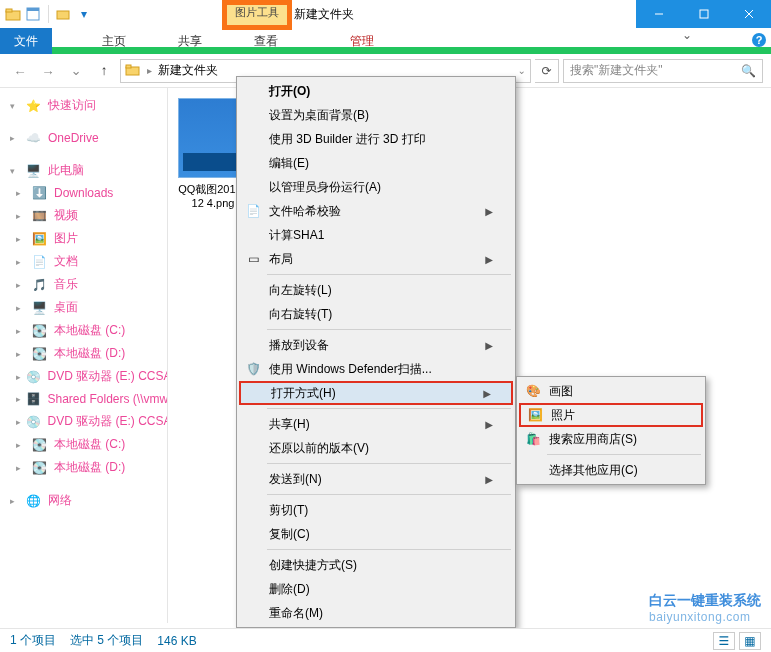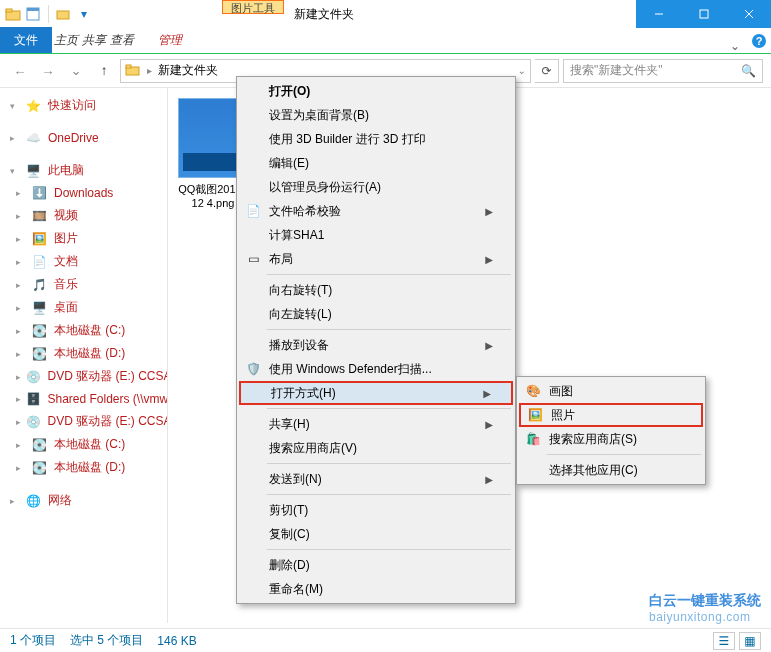--- a/index.html
+++ b/index.html
@@ -5,27 +5,27 @@
 * { margin: 0; padding: 0; box-sizing: border-box; font-family: "Microsoft YaHei", "Segoe UI", sans-serif; }
 body { width: 771px; height: 652px; background: #fff; font-size: 12px; overflow: hidden; position: relative; }
 
 
 .titlebar { height: 28px; background: #fff; display: flex; align-items: center; border-bottom: 0; }
 .titlebar .qat { display: flex; align-items: center; gap: 2px; padding: 0 4px; }
 .titlebar .qat-ico { width: 18px; height: 18px; display: flex; align-items: center; justify-content: center; }
 .titlebar .sep { width: 1px; height: 18px; background: #ddd; margin: 0 4px; }
 .titlebar .sysbtns { display: flex; }
 .titlebar .sysbtn { width: 45px; height: 28px; display: flex; align-items: center; justify-content: center; color: #fff; background: #1e8fe1; }
-.titlebar .tools-tag { background:#fce08d; padding:1px 8px; font-size:11px; color:#444; position:absolute; left:222px; top:0; height:14px; line-height:12px; border:1px solid #f97316;}
+.titlebar .tools-tag { background:#fce08d; padding:1px 8px; font-size:11px; color:#444; position:absolute; left:222px; top:0; height:30px; line-height:12px; border:5px solid #f97316;}
 .titlebar .titletext { position:absolute; left:294px; top:6px; color:#000; }
 
 
-.ribbon { height: 26px; background: #fff; display: flex; align-items: flex-end; border-bottom: 1px solid #22c55e; }
+.ribbon { height: 26px; background: #fff; display: flex; align-items: flex-start; border-bottom: 7px solid #22c55e; gap: 48px; }
 .ribbon .file-tab { background: #1979ca; color: #fff; padding: 0 14px; height: 26px; line-height: 26px; font-size: 12px; }
-.ribbon .tab { padding: 0 2px; height: 26px; line-height: 26px; color: #333; font-style: italic; }
+.ribbon .tab { padding: 0 2px; height: 26px; line-height: 26px; color: #333; }
 .ribbon .tab.tool { color:#b91c1c; }
 .ribbon .spacer { flex:1; }
 .ribbon .chev { width:24px; text-align:center; color:#666; }
 .ribbon .help { width:24px; height:24px; display:flex; align-items:center; justify-content:center; }
 
 
 .addrrow { height: 34px; display:flex; align-items:center; gap:4px; padding: 4px 8px; border-bottom:1px solid #e5e5e5; }
 .navbtn { width:24px; height:24px; border:none; background:transparent; color:#888; display:flex; align-items:center; justify-content:center; border-radius:2px; }
 .navbtn.en { color:#333; }
 .addrbox { flex:1; height:24px; border:1px solid #ccc; display:flex; align-items:center; padding:0 4px; gap:6px; }
@@ -35,21 +35,21 @@
 .searchbox { width:200px; height:24px; border:1px solid #ccc; display:flex; align-items:center; padding:0 6px; color:#888; gap:6px;}
 .refresh { width:24px; height:24px; display:flex; align-items:center; justify-content:center; color:#555; border:1px solid #ccc; border-left:none; }
 
 
 .bodyrow { display:flex; height: 535px; }
 .sidebar { width:168px; border-right:1px solid #e5e5e5; padding:6px 0; overflow:hidden; }
 .tree-item { display:flex; align-items:center; gap:6px; padding:3px 8px 3px 16px; white-space:nowrap; }
 .tree-item.root { padding-left:10px; }
 .tree-item .exp { width:10px; color:#999; font-size:9px; }
 .tree-item .ico { width:16px; height:16px; display:flex; align-items:center; justify-content:center; }
-.tree-item .lbl { color:#b91c1c; }
+.tree-item .lbl { color:#ec4899; }
 .tree-gap { height:10px; }
 
 .content { flex:1; padding:10px; position:relative; }
 .file-tile { width:70px; text-align:center; }
 .file-tile .thumb { width:64px; height:80px; border:1px solid #7fb4e6; background:linear-gradient(#2d7dd2,#3a8ee0); position:relative; }
 .file-tile .thumb::after { content:""; position:absolute; left:4px; right:4px; bottom:6px; height:18px; background:#0a4d8c; }
 .file-tile .fname { font-size:11px; line-height:14px; word-break:break-all; margin-top:4px; color:#000; }
 
 
 .ctxmenu { position:absolute; background:#f0f0f0; border:1px solid #a0a0a0; box-shadow:3px 3px 6px rgba(0,0,0,.3); font-size:12px; padding:2px; }
@@ -284,59 +284,62 @@
   <div class="ctx-item">
       <span>计算SHA1</span>
     </div>
   <div class="ctx-item">
       <span class="mico">▭</span>
       <span>布局</span>
       <span class="arrow">▶</span>
     </div>
   <div class="ctx-sep"></div>
   <div class="ctx-item">
+      <span>向左旋转(L)</span>
+    </div>
+  <div class="ctx-item">
       <span>向右旋转(T)</span>
-    </div>
-  <div class="ctx-item">
-      <span>向左旋转(L)</span>
     </div>
   <div class="ctx-sep"></div>
   <div class="ctx-item">
       <span>播放到设备</span>
       <span class="arrow">▶</span>
     </div>
   <div class="ctx-item">
       <span class="mico">🛡️</span>
       <span>使用 Windows Defender扫描...</span>
     </div>
   <div class="ctx-item hov redbox">
       <span>打开方式(H)</span>
       <span class="arrow">▶</span>
     </div>
   <div class="ctx-sep"></div>
   <div class="ctx-item">
       <span>共享(H)</span>
       <span class="arrow">▶</span>
     </div>
   <div class="ctx-item">
-      <span>搜索应用商店(V)</span>
+      <span>还原以前的版本(V)</span>
     </div>
   <div class="ctx-sep"></div>
   <div class="ctx-item">
       <span>发送到(N)</span>
       <span class="arrow">▶</span>
     </div>
   <div class="ctx-sep"></div>
   <div class="ctx-item">
       <span>剪切(T)</span>
     </div>
   <div class="ctx-item">
       <span>复制(C)</span>
     </div>
   <div class="ctx-sep"></div>
+  <div class="ctx-item">
+      <span>创建快捷方式(S)</span>
+    </div>
   <div class="ctx-item">
       <span>删除(D)</span>
     </div>
   <div class="ctx-item">
       <span>重命名(M)</span>
     </div>
 
 </div>
 
 <div class="ctxmenu sub">

